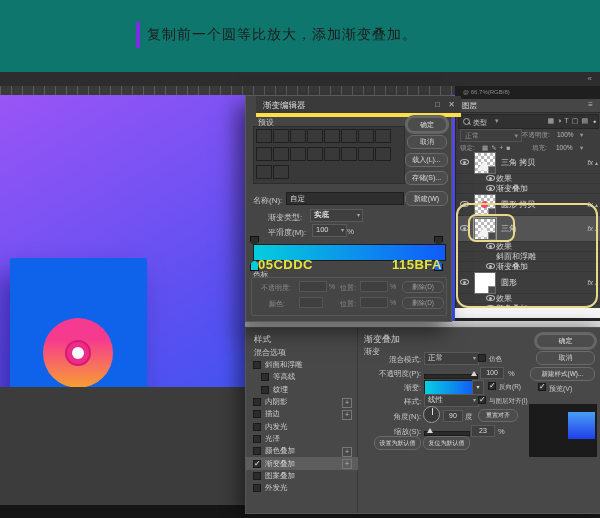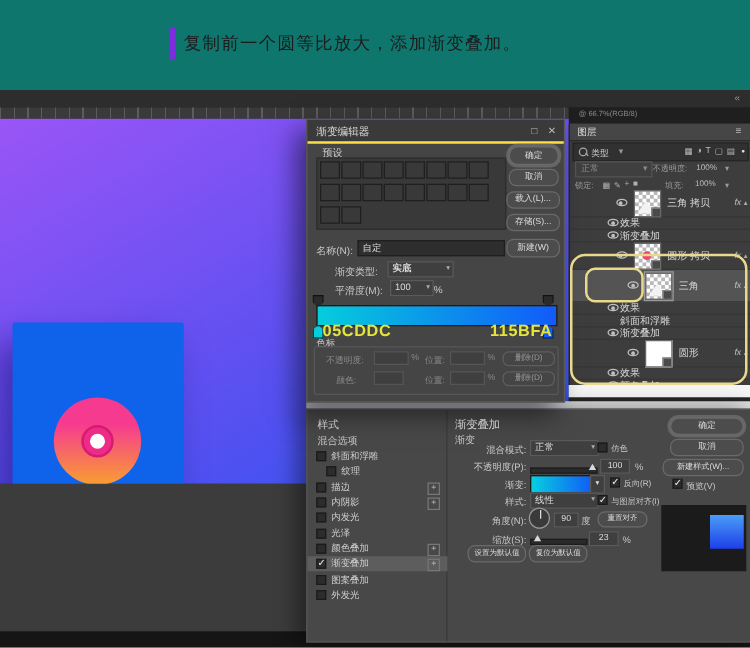--- a/index.html
+++ b/index.html
@@ -38,21 +38,21 @@
   .ficons{position:absolute;right:10px;top:2px;display:flex;gap:3px;font-size:7px;color:#b8b8b8;}
   .fdot{position:absolute;right:2px;top:3px;font-size:5px;color:#ddd;}
   .lp-row2{position:absolute;left:0;top:30px;width:145px;height:13px;}
   .lp-sel{position:absolute;left:4px;top:0;width:56px;height:11px;background:#3f3f3f;border:1px solid #555;font-size:7px;color:#8f8f8f;line-height:11px;padding-left:4px;}
   .lp-sel .c{float:right;margin-right:3px;color:#888;}
   .dimlab{font-size:6.5px;color:#9a9a9a;}
   .lp-row3{position:absolute;left:0;top:44px;width:145px;height:13px;}
   .lockicons{position:absolute;left:26px;top:1px;display:flex;gap:3px;font-size:6.5px;color:#b0b0b0;}
   .lrows{position:absolute;left:0;top:53px;width:145px;}
   .lrow{position:relative;display:flex;align-items:center;border-bottom:1px solid #363636;}
-  .lrow.layer{height:21px;justify-content:center;}
+  .lrow.layer{height:21px;}
   .lrow.selected{height:25px;background:#545454;}
   .lrow.effect{height:9px;padding-left:26px;font-size:7px;color:#b5b5b5;}
   .lrow .eye{width:10px;height:7px;position:relative;margin-left:4px;flex:none;}
   .lrow .eye::before{content:'';position:absolute;left:0;top:0;width:7px;height:4px;border:1px solid #c0c0c0;border-radius:50%;}
   .lrow .eye::after{content:'';position:absolute;left:2.5px;top:1.5px;width:3px;height:3px;background:#c0c0c0;border-radius:50%;}
   .lrow.no-eye .eye{visibility:hidden;}
   .thumb{width:20px;height:20px;margin-left:4px;margin-right:5px;position:relative;flex:none;border:1px solid #6a6a6a;
     background:repeating-conic-gradient(#b8b8b8 0% 25%,#ffffff 0% 50%);background-size:6px 6px;}
   .lrow.selected .thumb{outline:1px solid #999;}
   .thumb .shape{display:none;}
@@ -66,21 +66,21 @@
   .fxcaret{font-size:6px;color:#aaa;}
   .white-strip-a{position:absolute;left:455px;top:308px;width:145px;height:10px;background:#f5f5f5;z-index:6;}
   .dark-gap{position:absolute;left:455px;top:318px;width:145px;height:9px;background:#262626;z-index:6;}
   .white-strip-b{position:absolute;left:245px;top:321px;width:355px;height:6px;background:#dcdcdc;z-index:6;}
   
   .ybox{position:absolute;left:456px;top:203px;width:138px;height:101px;border:2px solid #e8d98b;border-radius:12px;z-index:50;pointer-events:none;}
   .ybox-sm{position:absolute;left:468px;top:214px;width:43px;height:24px;border:2px solid #e8d98b;border-radius:8px;z-index:51;pointer-events:none;}
   
   .gdlg{position:absolute;left:245px;top:95px;width:205px;height:225px;background:#454545;border:1px solid #5a5a5a;
     box-shadow:-8px 10px 20px rgba(0,0,0,.5);z-index:30;color:#ccc;}
-  .gdlg .titlebar{position:absolute;left:0;top:0;width:100%;height:17px;background:#3a3a3a;border-bottom:2px solid #fde047;}
+  .gdlg .titlebar{position:absolute;left:10px;top:0;width:100%;height:17px;background:#3a3a3a;border-bottom:4px solid #fde047;}
   .gdlg .titlebar .tt{position:absolute;left:7px;top:4px;font-size:8.5px;color:#ddd;}
   .wbtn{position:absolute;top:3px;width:13px;height:11px;text-align:center;font-size:8px;color:#bbb;line-height:11px;}
   .glabel{font-size:8px;color:#c8c8c8;position:absolute;}
   .swpanel{position:absolute;left:7px;top:30px;width:152px;height:58px;background:#393939;border:1px solid #2d2d2d;padding:2px 0 0 2px;box-sizing:border-box;}
   .swatch{width:14px;height:12px;margin:0 1px 2px 0;display:inline-block;border:1px solid #1f1f1f;vertical-align:top;background-size:auto,6px 6px;}
   .gbtn{position:absolute;background:#4c4c4c;border:1px solid #6a6a6a;border-radius:6px;font-size:7px;color:#ddd;text-align:center;}
   .gbtn.def{box-shadow:0 0 0 2px #666;}
   .ginput{position:absolute;background:#2e2e2e;border:1px solid #1f1f1f;color:#ddd;font-size:7.5px;line-height:11px;padding-left:3px;}
   .gselect{position:absolute;background:#3f3f3f;border:1px solid #5a5a5a;color:#ddd;font-size:7.5px;line-height:10px;padding-left:3px;}
   .gselect .c{float:right;margin-right:2px;font-size:6px;color:#aaa;}
@@ -342,31 +342,36 @@
       <span class="ls-blend">混合选项</span>
       <div class="sitems">
 
       <div class="sitem">
             <span class="cb"></span>
             <span class="sl">斜面和浮雕</span>
 
           </div>
           <div class="sitem indent">
             <span class="cb"></span>
+            <span class="sl">等高线</span>
+
+          </div>
+          <div class="sitem indent">
+            <span class="cb"></span>
             <span class="sl">纹理</span>
 
           </div>
           <div class="sitem plus">
             <span class="cb"></span>
+            <span class="sl">内阴影</span>
+            <span class="plusbox">+</span>
+          </div>
+          <div class="sitem plus">
+            <span class="cb"></span>
             <span class="sl">描边</span>
-            <span class="plusbox">+</span>
-          </div>
-          <div class="sitem plus">
-            <span class="cb"></span>
-            <span class="sl">内阴影</span>
             <span class="plusbox">+</span>
           </div>
           <div class="sitem">
             <span class="cb"></span>
             <span class="sl">内发光</span>
 
           </div>
           <div class="sitem">
             <span class="cb"></span>
             <span class="sl">光泽</span>

